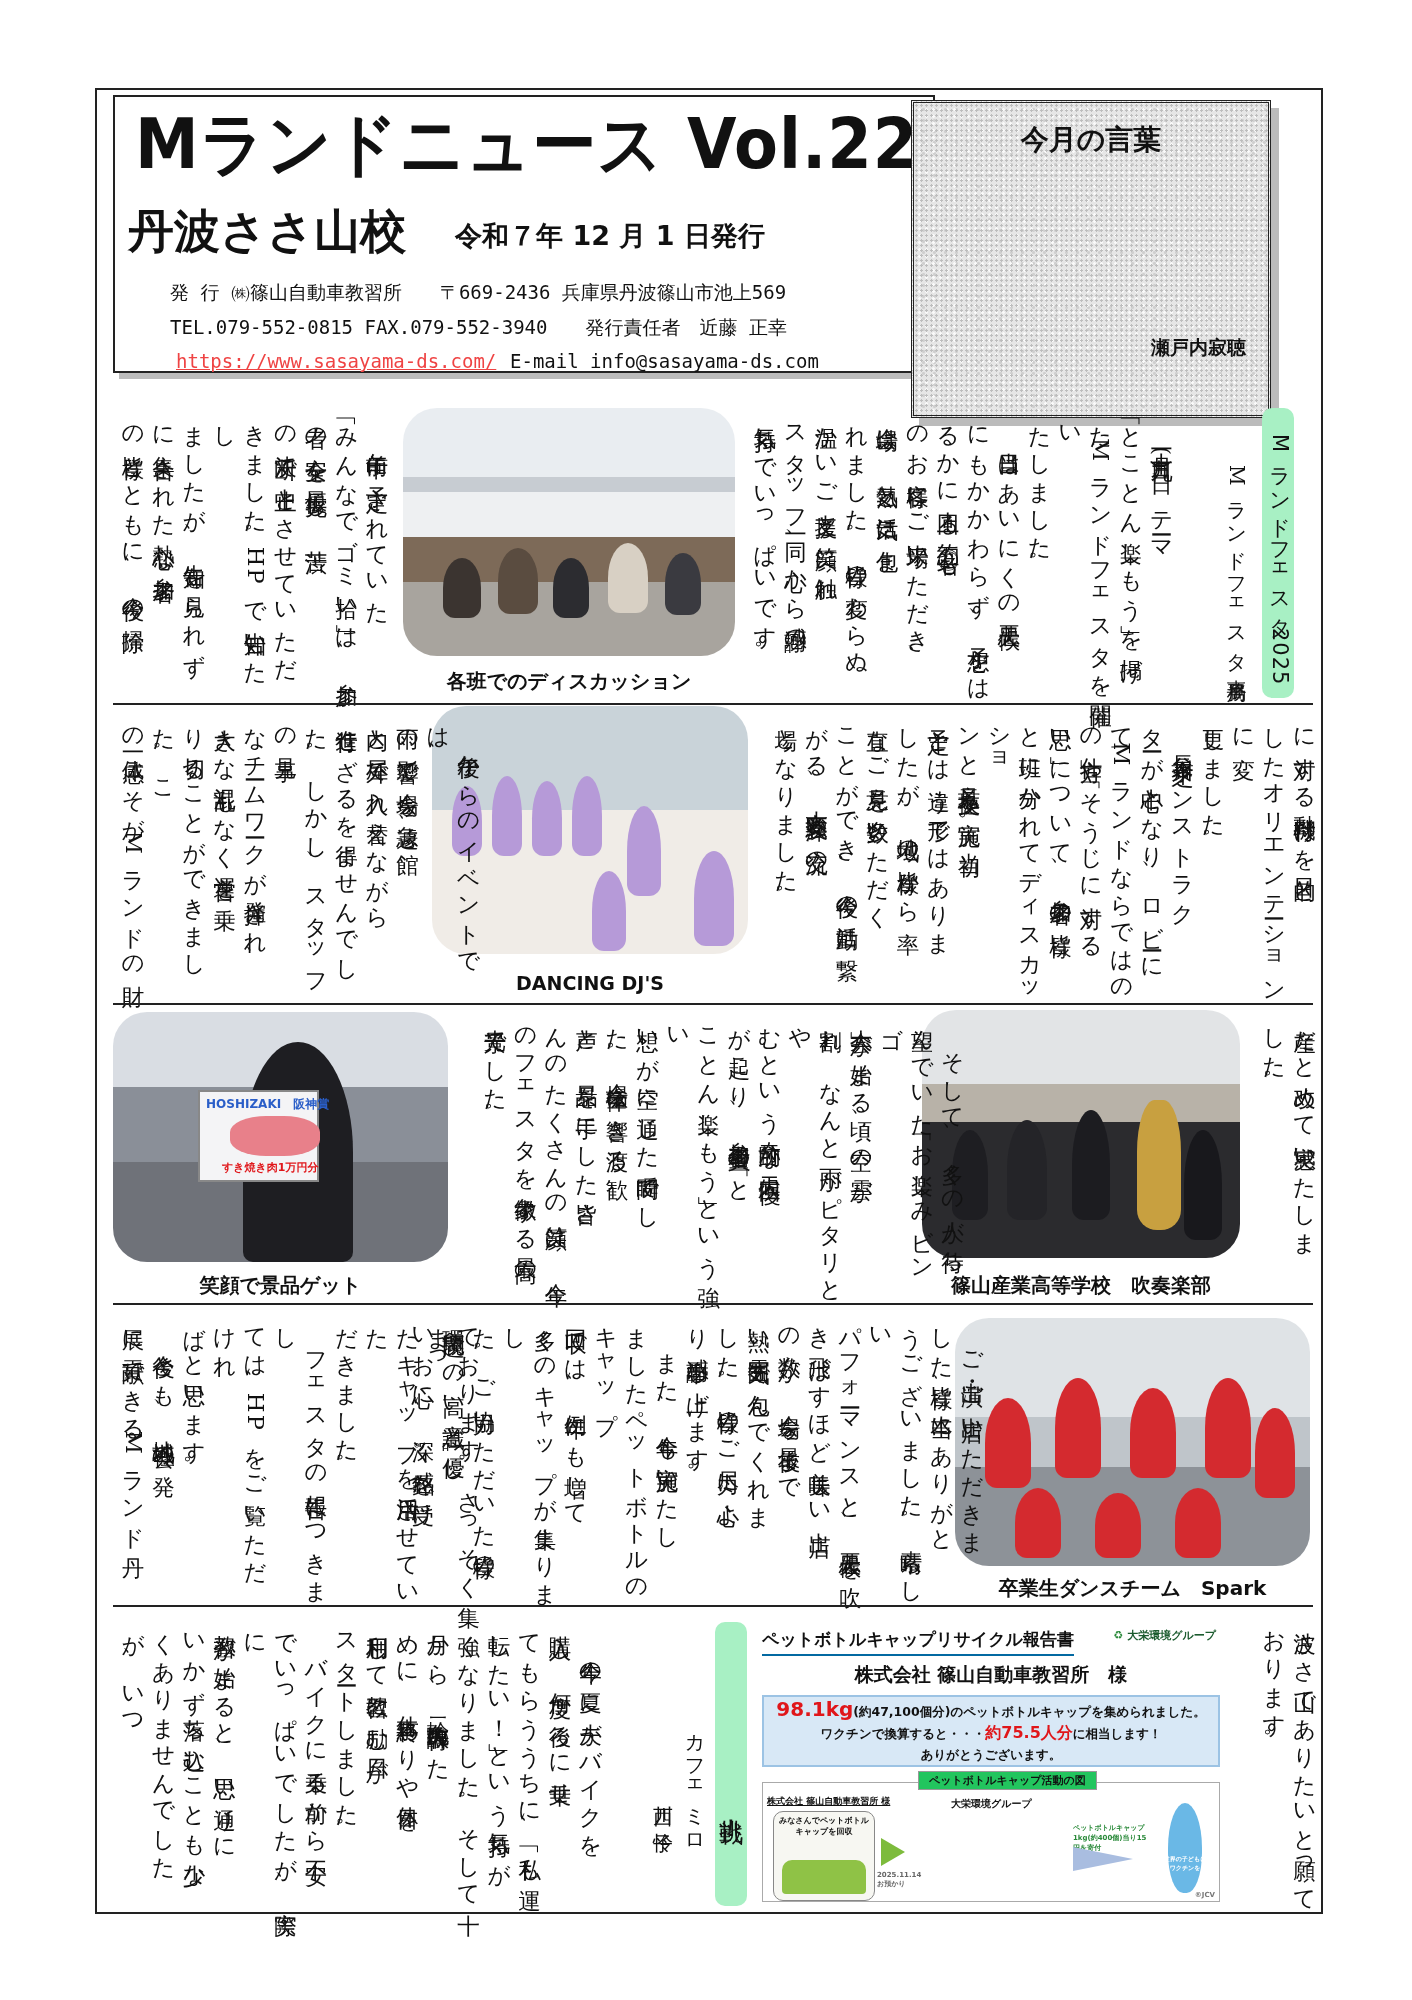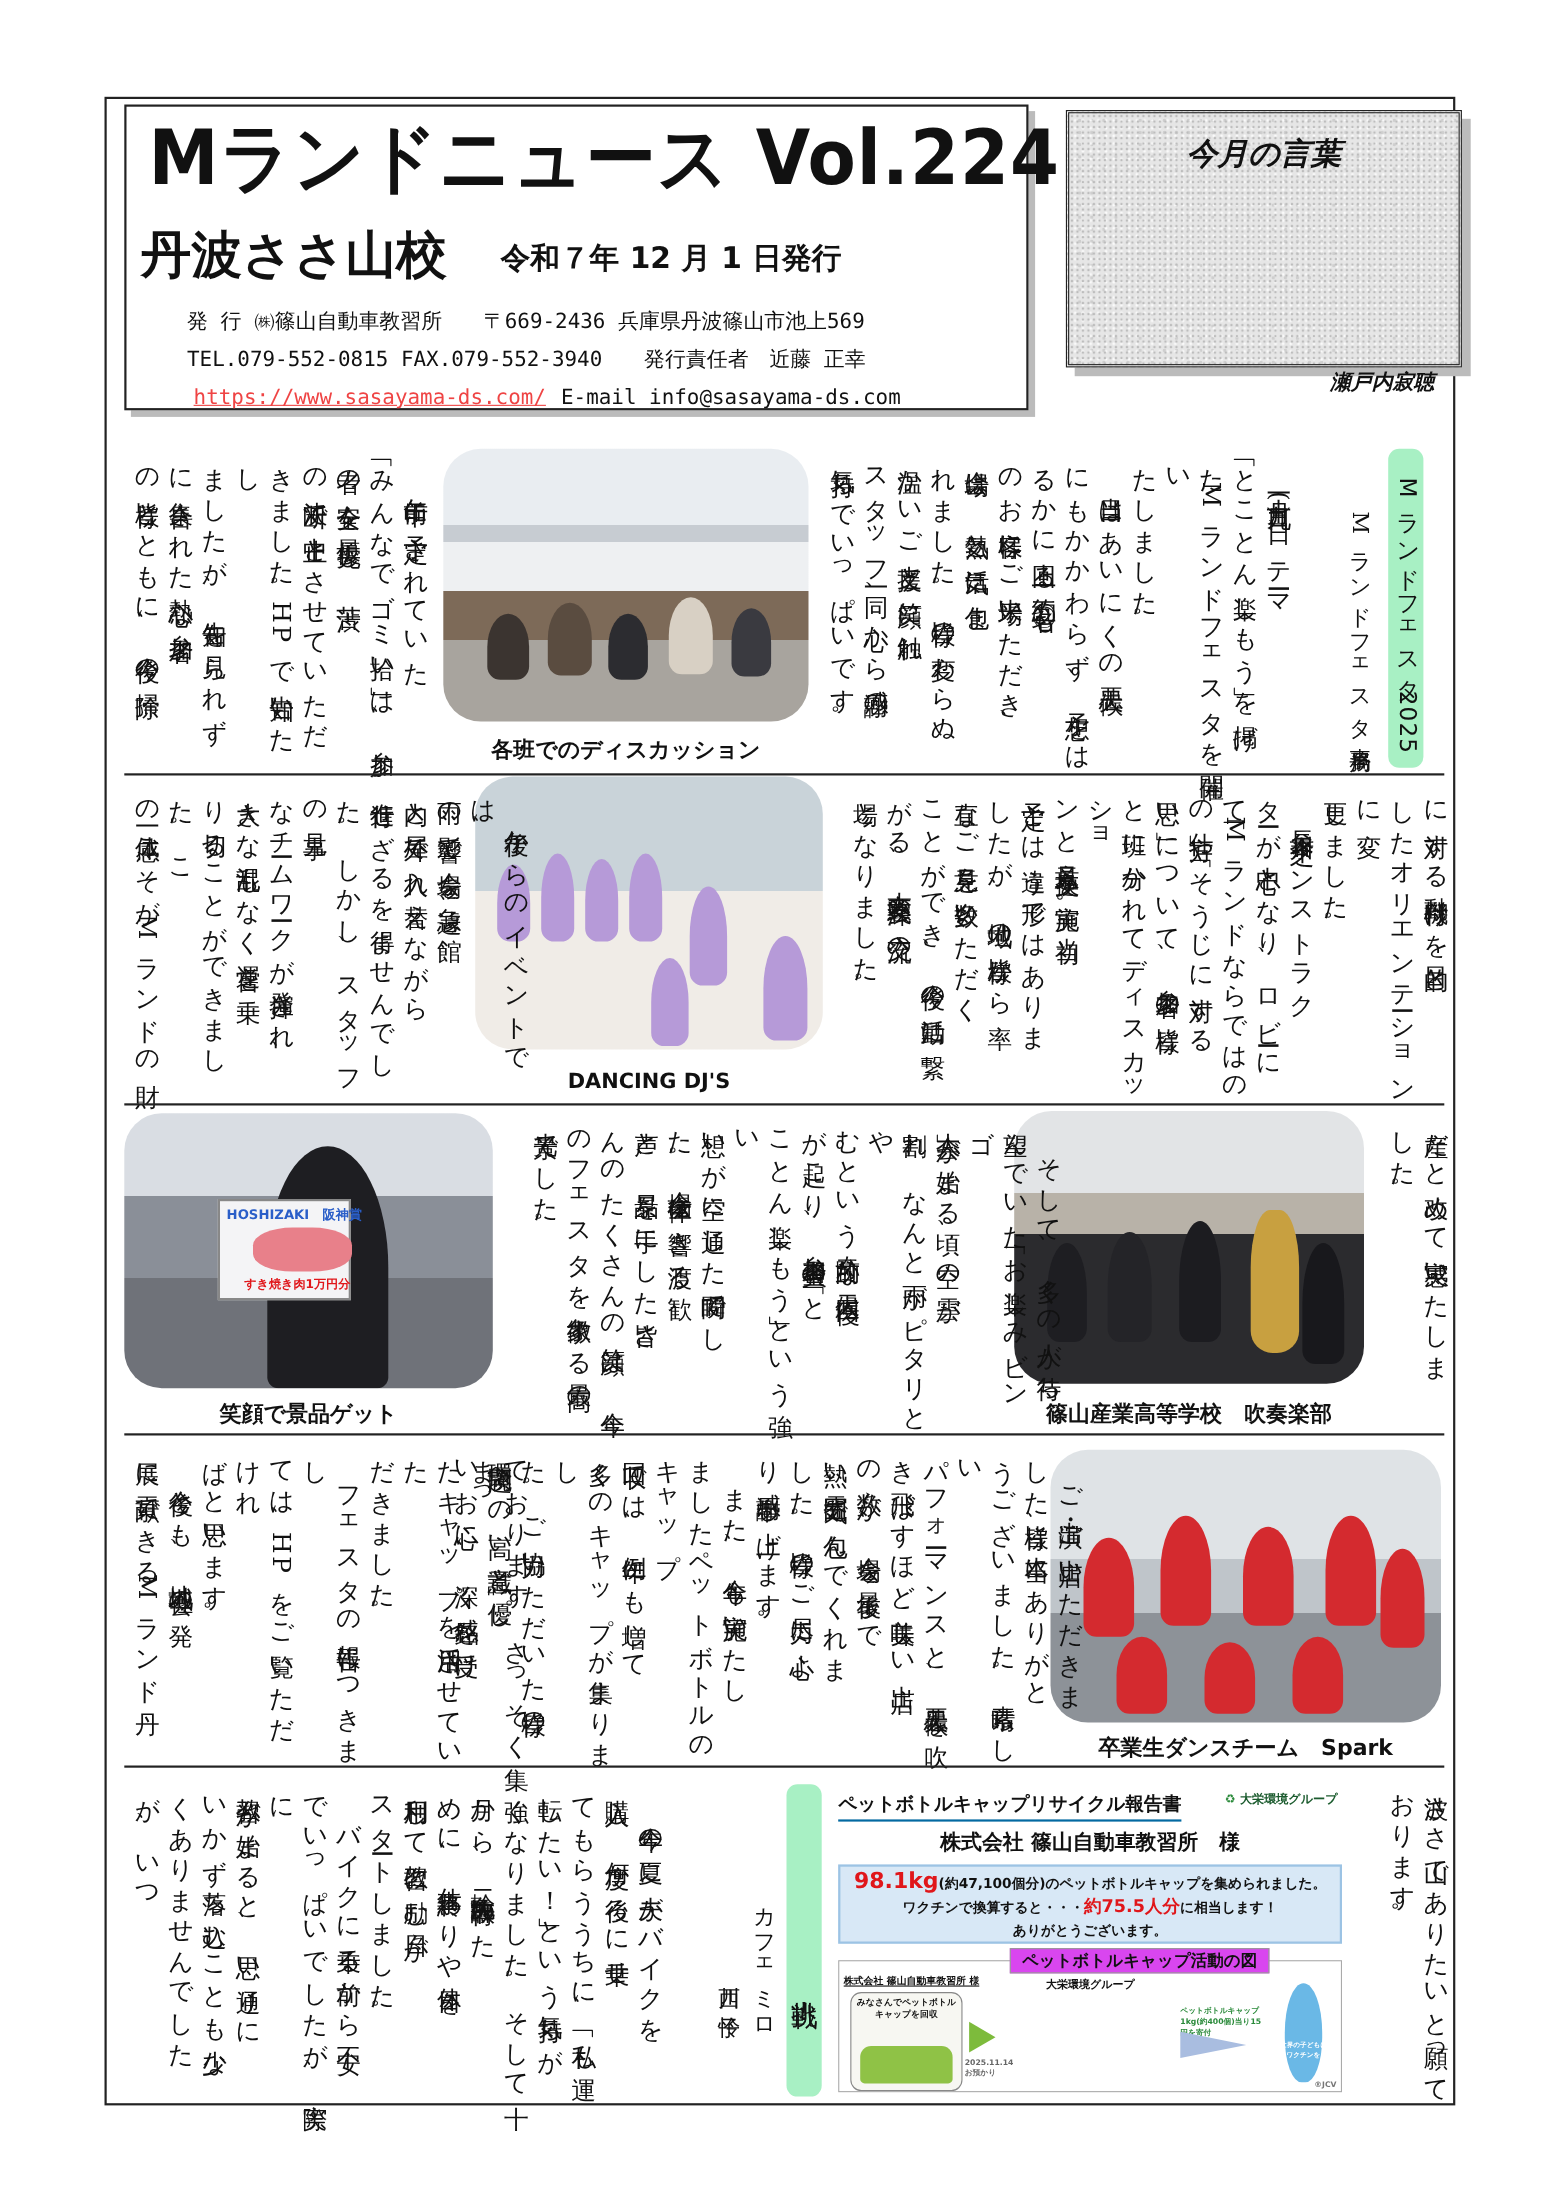--- a/index.html
+++ b/index.html
@@ -6,24 +6,24 @@
   body{width:1412px;height:2000px;position:relative;overflow:hidden;font-family:"DejaVu Sans","Liberation Sans",sans-serif;color:#111;}
   .abs{position:absolute;}
   .page-frame{left:95px;top:88px;width:1228px;height:1826px;border:2px solid #222;box-sizing:border-box;}
   
   .hdr-box{left:113px;top:95px;width:822px;height:278px;border:2px solid #222;box-sizing:border-box;box-shadow:6px 6px 0 #bbb;background:#fff;}
   .title{left:135px;top:110px;font-family:"DejaVu Sans",sans-serif;font-weight:bold;font-size:64px;letter-spacing:1px;line-height:1;transform:scaleY(1.08);transform-origin:left top;}
   .school{left:128px;top:208px;font-weight:bold;font-size:46px;line-height:1;}
   .issue{left:455px;top:222px;font-weight:bold;font-size:27px;line-height:1;}
   .pubrow{font-family:"DejaVu Sans Mono","Liberation Mono",monospace;font-size:19px;line-height:1;white-space:pre;}
   .url{color:#ef4444;text-decoration:underline;}
-  .quote-box{left:969px;top:100px;width:360px;height:234px;border:3px double #222;box-sizing:border-box;box-shadow:8px 8px 0 #bbb;
+  .quote-box{left:911px;top:100px;width:360px;height:318px;border:3px double #222;box-sizing:border-box;box-shadow:8px 8px 0 #bbb;
     background-color:#e6e6e6;
     background-image:radial-gradient(#bdbdbd 1px,transparent 1.4px),radial-gradient(#fafafa 1px,transparent 1.6px),radial-gradient(#cfcfcf 1.2px,transparent 1.8px);
-    background-size:5px 5px,7px 7px,11px 11px;background-position:0 0,2px 3px,4px 1px;font-style:italic;}
+    background-size:5px 5px,7px 7px,11px 11px;background-position:0 0,2px 3px,4px 1px;}
   .q-title{left:0;width:100%;top:18px;text-align:center;font-weight:bold;font-size:28px;}
   .q-body{left:0;width:100%;top:98px;text-align:center;font-weight:bold;font-size:26px;line-height:46px;}
   .q-author{right:22px;top:232px;font-weight:bold;font-size:19px;}
   
   .hline{height:0;border-top:2px solid #222;left:113px;width:1200px;}
   .vt{writing-mode:vertical-rl;font-family:"DejaVu Serif","Liberation Serif",serif;font-size:22.5px;line-height:30.5px;letter-spacing:2.3px;white-space:pre-wrap;}
   .photo{border-radius:34px;overflow:hidden;}
   .cap{font-weight:bold;font-size:20px;text-align:center;white-space:nowrap;}
   .tag{border-radius:10px;background:#a8f0c4;writing-mode:vertical-rl;font-size:21px;text-align:center;box-sizing:border-box;padding-top:14px;letter-spacing:1px;}
   
@@ -39,21 +39,21 @@
      linear-gradient(180deg,#dfe3e6 0 40%,#bfc5ca 40% 60%,#8d9298 60% 100%);}
   .fig{position:absolute;border-radius:50% 50% 12px 12px;}
   
   .report{left:752px;top:1622px;width:478px;height:284px;background:#fff;font-family:"DejaVu Sans",sans-serif;}
   .rp-title{left:10px;top:6px;font-size:17px;font-weight:bold;border-bottom:2px solid #0369a1;padding-bottom:3px;}
   .rp-brand{right:14px;top:6px;font-size:11px;font-weight:bold;color:#1b5b2e;}
   .rp-client{left:0;width:100%;top:40px;text-align:center;font-weight:bold;font-size:19px;}
   .rp-box{left:10px;top:73px;width:458px;height:72px;background:#d8e8f6;border:2px solid #9cc3e4;box-sizing:border-box;text-align:center;font-size:12.5px;font-weight:bold;line-height:21px;padding-top:2px;}
   .rp-red{color:#e0161a;font-size:20px;font-weight:bold;}
   .rp-diagram{left:10px;top:160px;width:458px;height:120px;border:1px solid #aaa;box-sizing:border-box;}
-  .rp-dlabel{left:155px;top:-12px;background:#d946ef;border:1px solid #999;padding:1px 10px;font-size:15px;font-weight:bold;}
+  .rp-dlabel{left:155px;top:-12px;background:#22c55e;border:1px solid #999;padding:1px 10px;font-size:11px;font-weight:bold;}
   .small{font-size:9px;font-weight:bold;}
 </style>
 </head>
 <body>
 
 <div class="abs page-frame"></div>
 
 <div class="abs hdr-box"></div>
 <div class="abs title">Mランドニュース Vol.224</div>
 <div class="abs school">丹波ささ山校</div>

